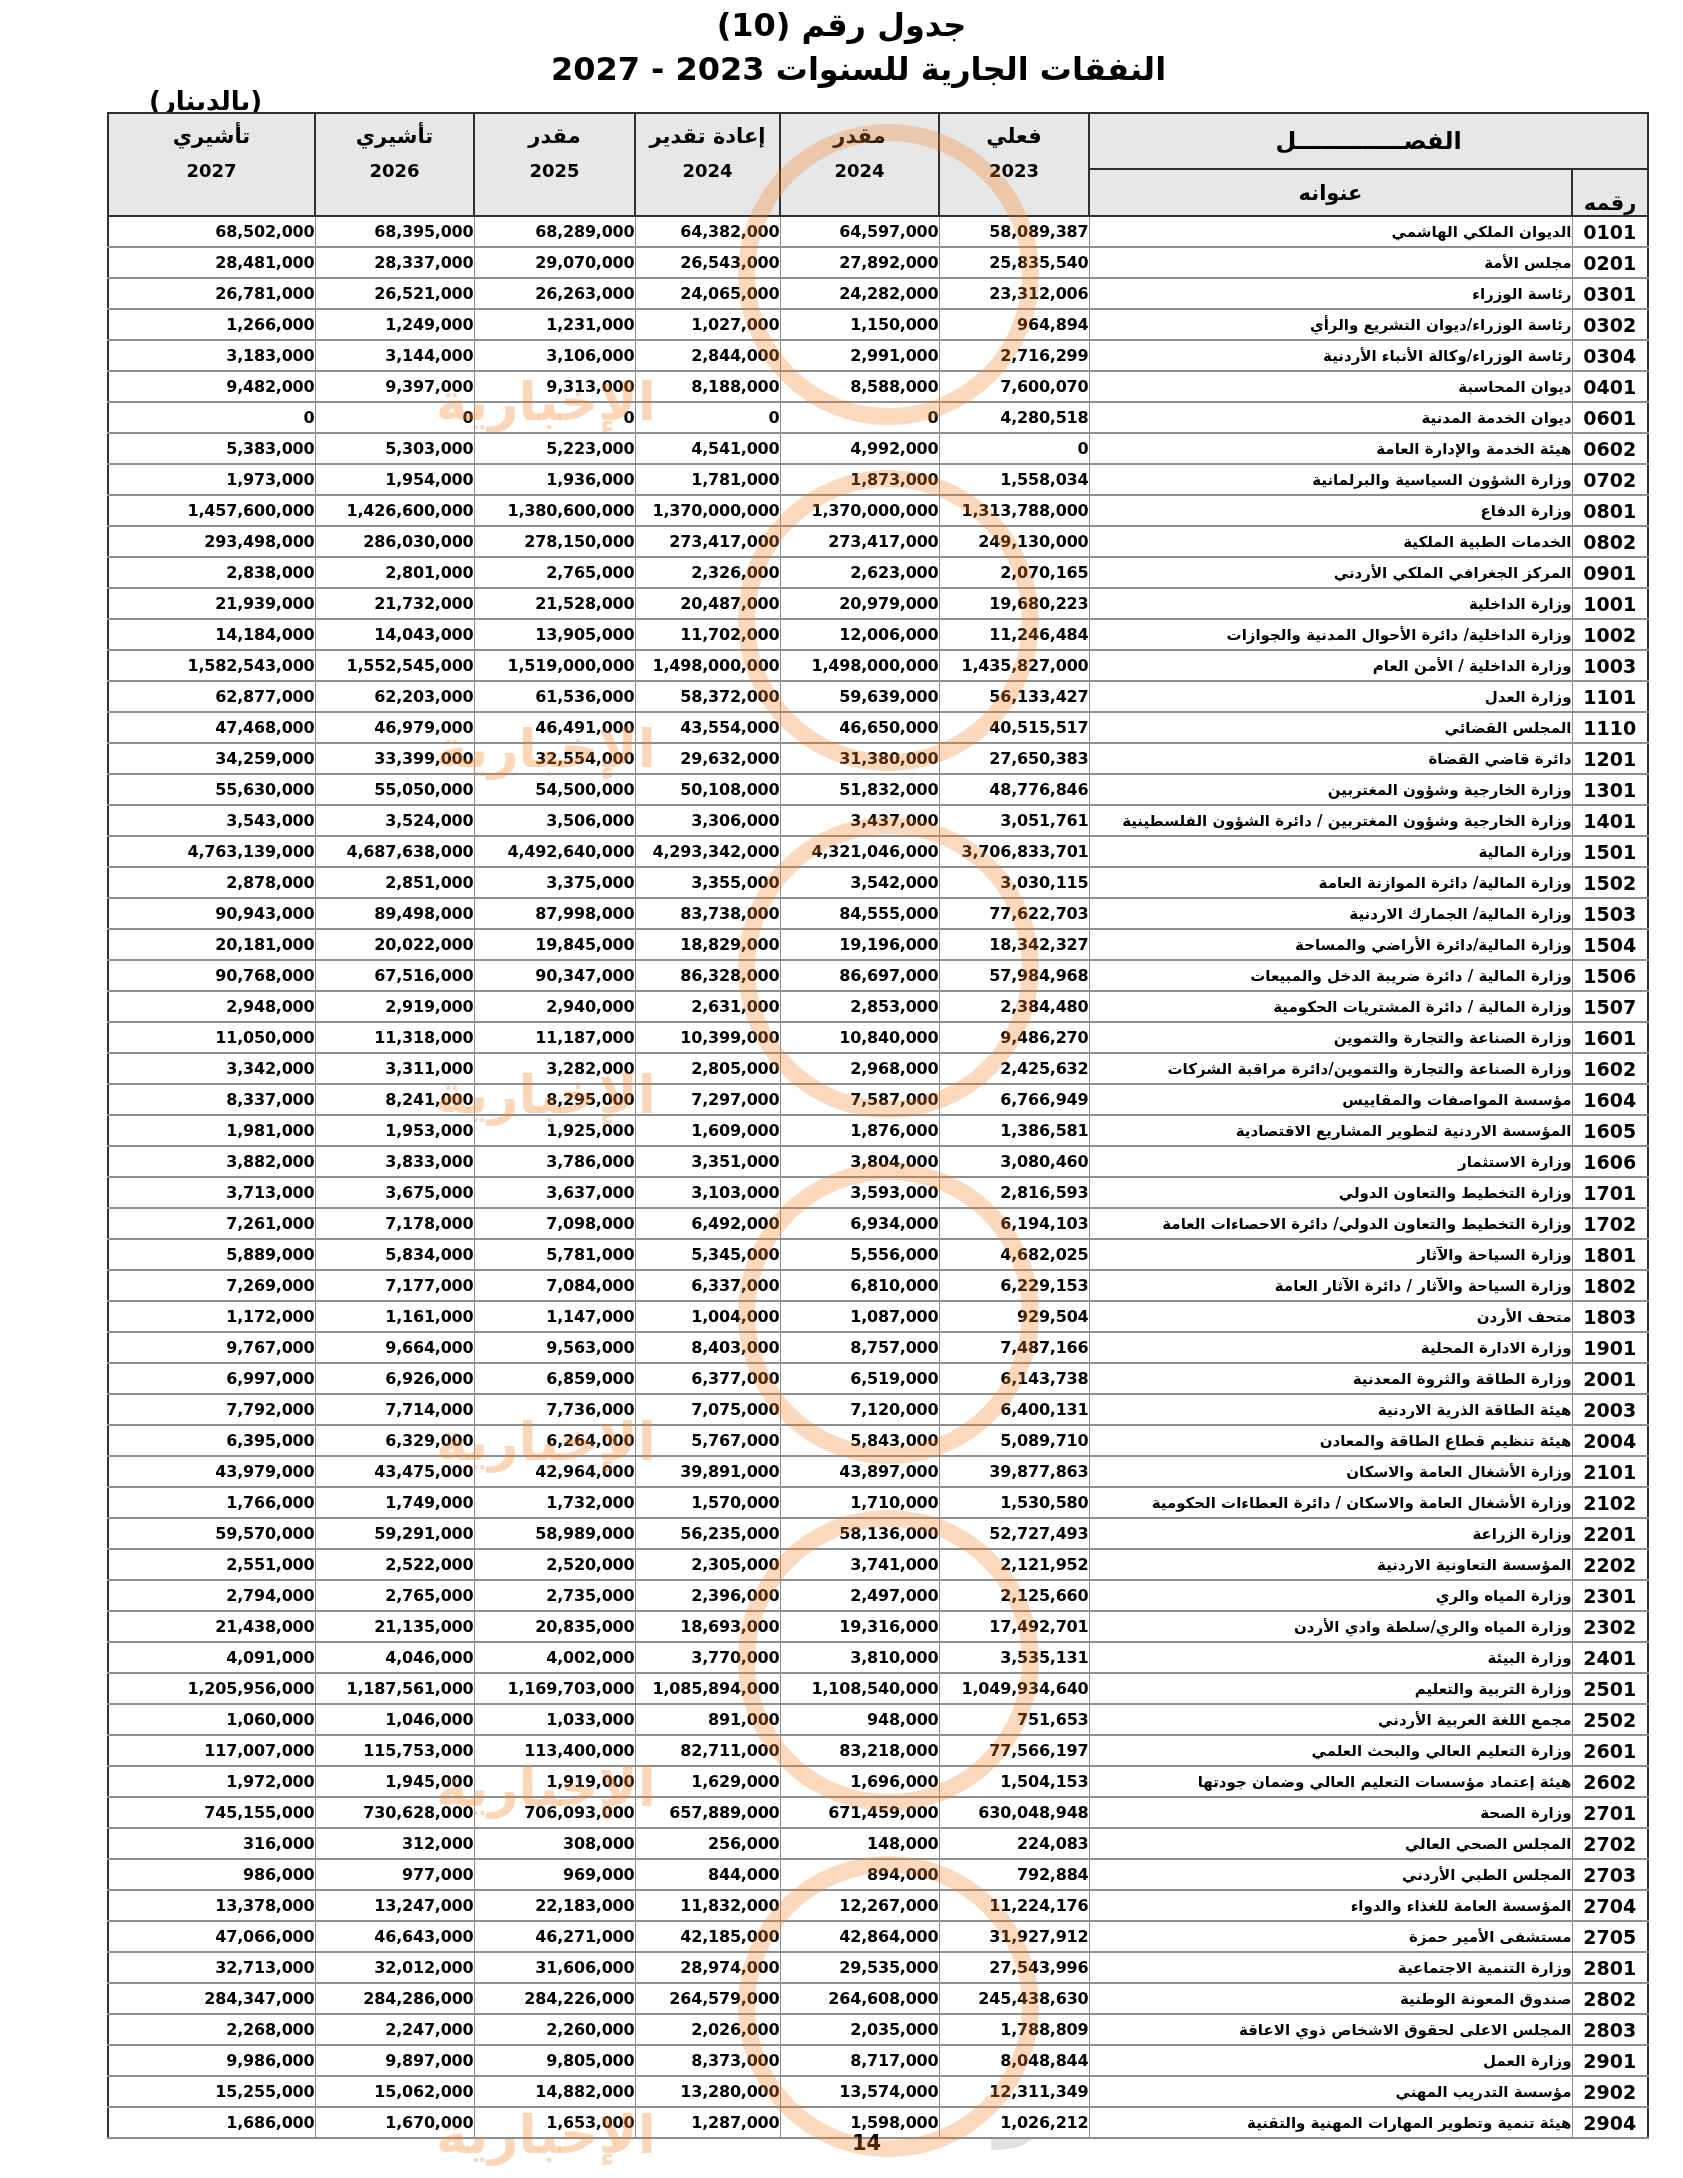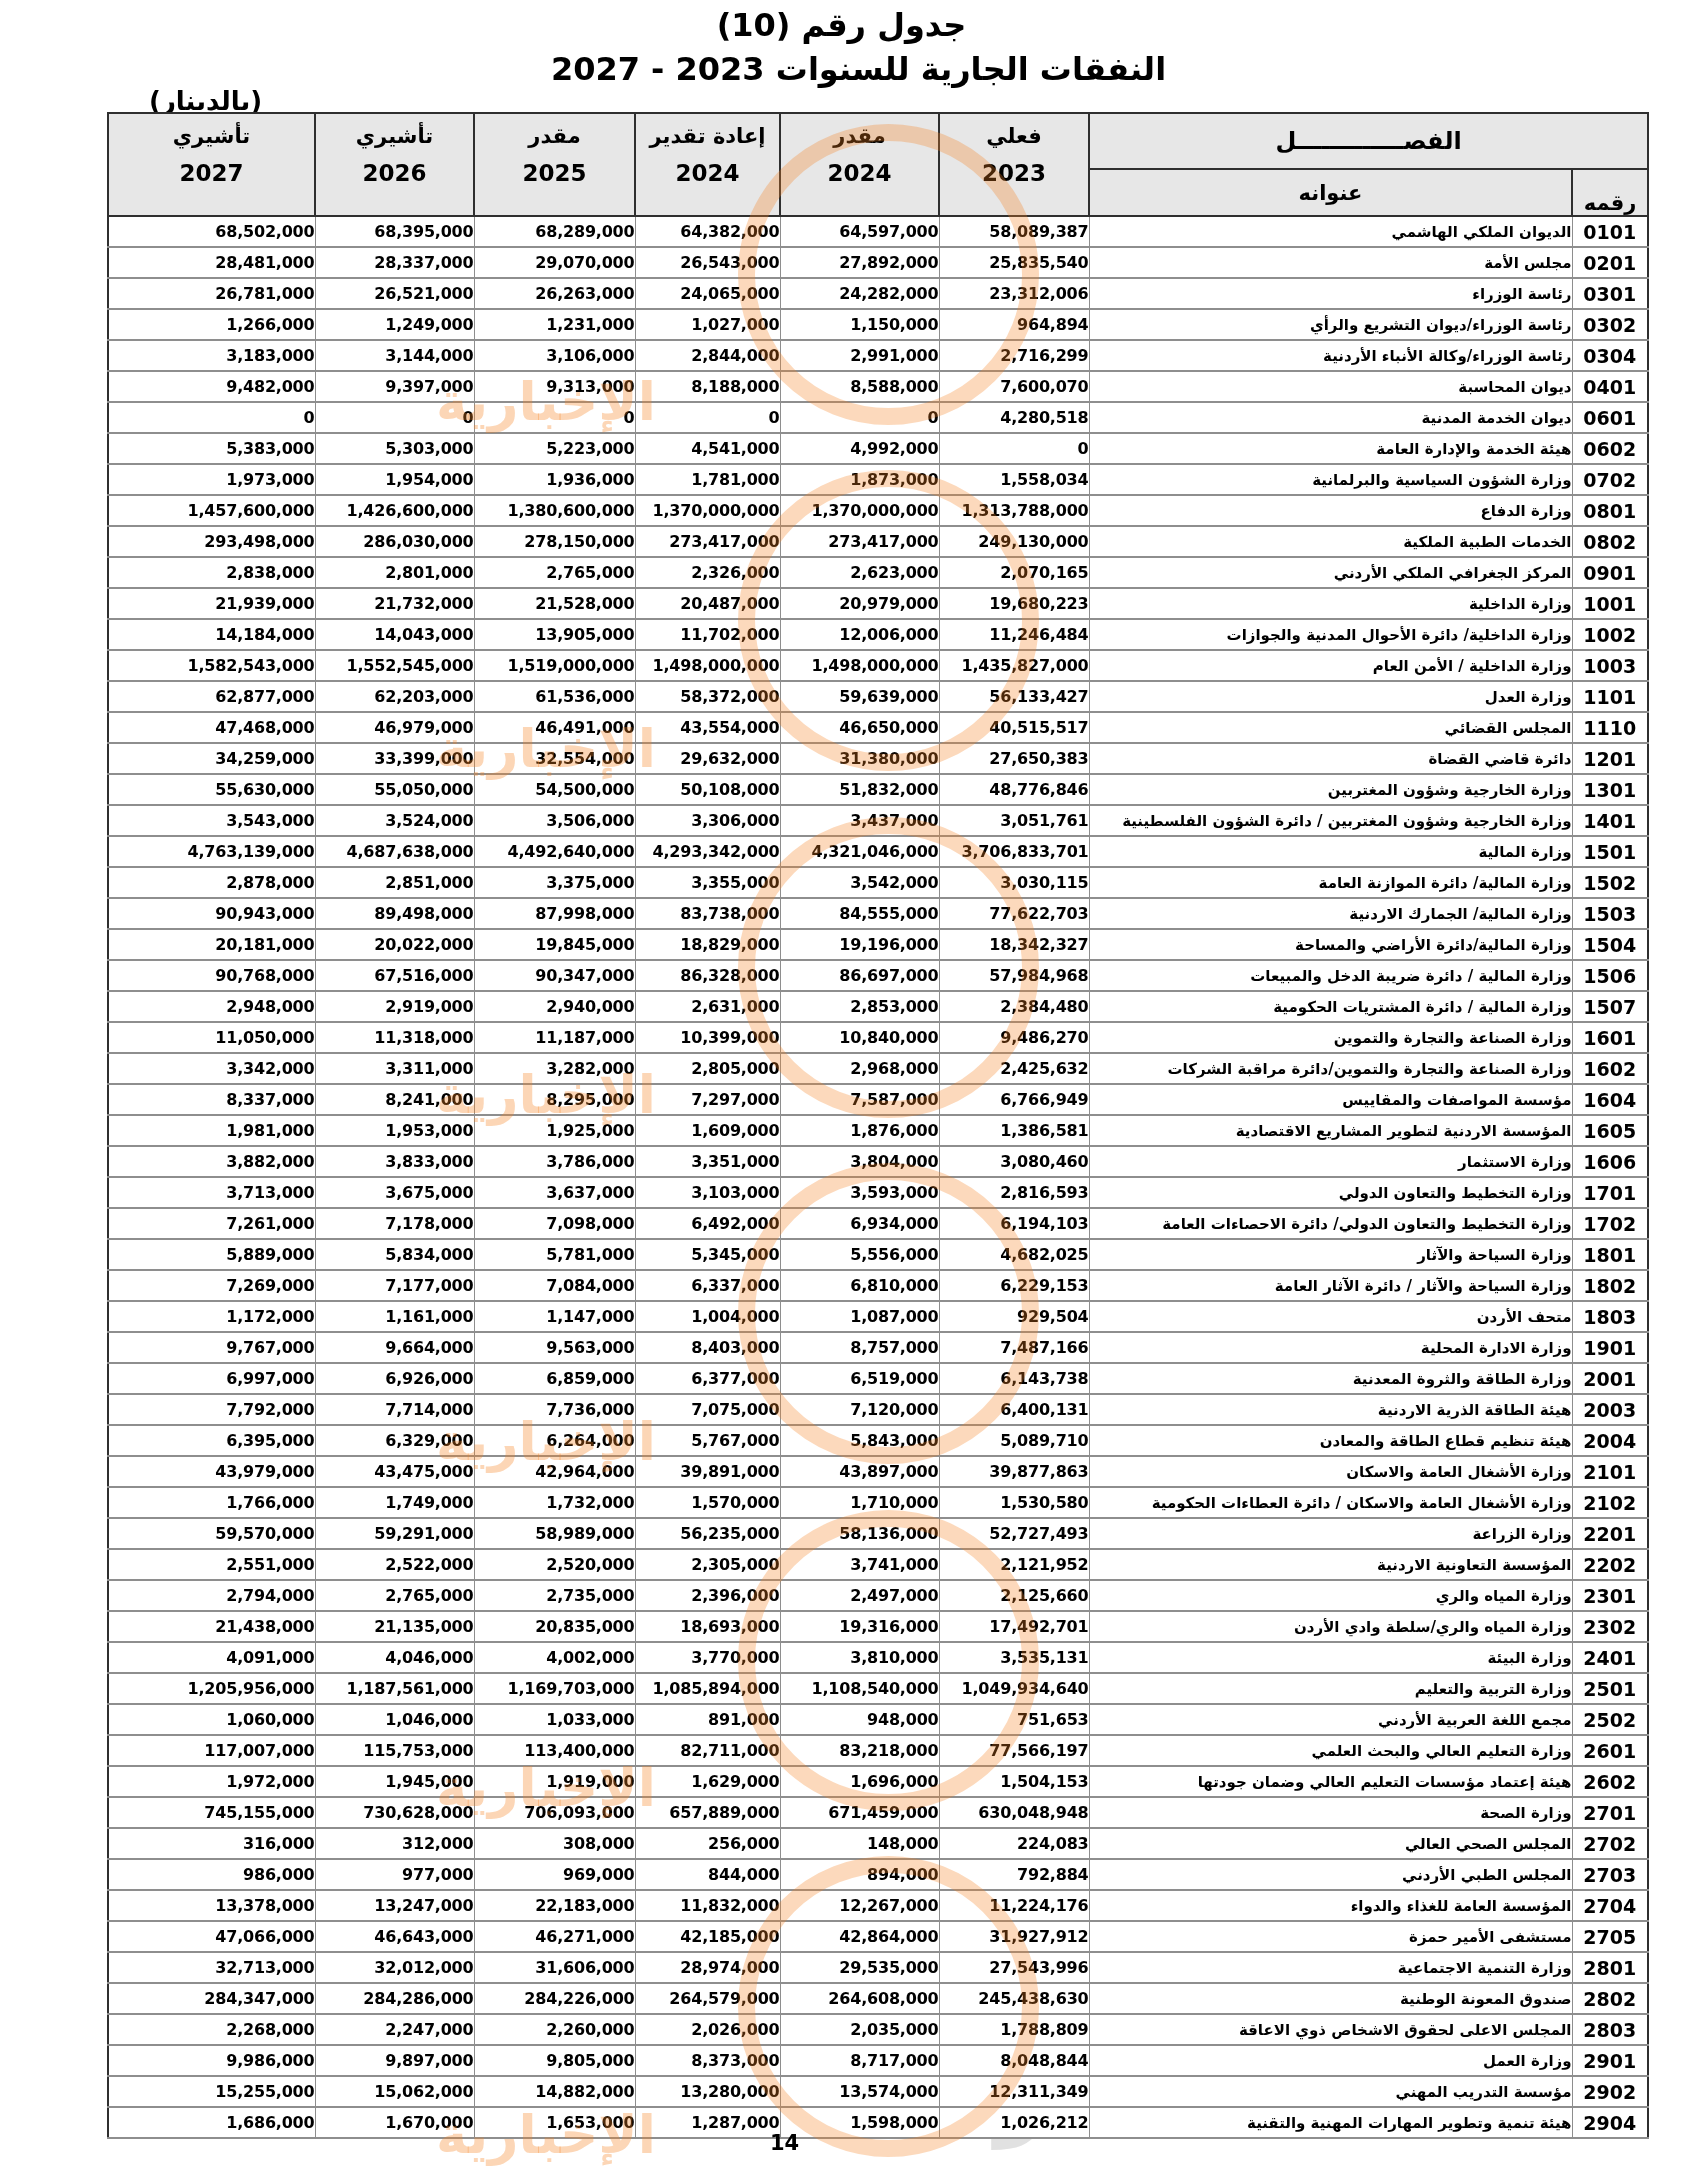--- a/index.html
+++ b/index.html
@@ -28,33 +28,33 @@
   }
   table.budget th {
     border:2px solid #2f2f2f; background:#e7e7e7; color:#000;
     font-weight:bold; padding:0;
   }
   th.chapter { height:54px; font-size:24px; text-align:center; }
   th.subhead { height:45px; font-size:21px; text-align:center; vertical-align:middle; }
   th.codehead { vertical-align:bottom; padding-bottom:4px; }
   th.year { height:99px; vertical-align:top; }
   th.year .ylabel { margin-top:10px; font-size:21px; text-align:center; }
-  th.year .ynum   { margin-top:12px; font-size:23px; text-align:center; }
+  th.year .ynum   { margin-top:12px; font-size:18px; text-align:center; }
   table.budget td {
     height:29px; padding:0; background:#ffffff; color:#000;
     border:1px solid #8e8e8e; border-bottom:2px solid #8e8e8e;
     font-weight:bold; white-space:nowrap; overflow:hidden; vertical-align:middle;
   }
   table.budget tbody tr:first-child td { border-top:2px solid #2f2f2f; }
   td.num  { font-size:16px; text-align:left;  padding-left:4px;  padding-right:12px; direction:ltr; text-align:right; letter-spacing:-0.2px; }
   td.name { font-size:15px; text-align:right; padding-right:6px; padding-left:4px; }
   td.code { font-size:19px; text-align:center; direction:ltr; }
   
   .page-number {
-    position:absolute; left:770px; top:2131px; width:69px; 
+    position:absolute; left:832px; top:2131px; width:69px; text-align:center;
     font-size:21px; font-weight:bold; color:#000;
   }
   
   .wm-layer { position:absolute; inset:0; pointer-events:none; }
   .wm-back  { z-index:0; }
   .wm-front { z-index:3; }
   .content  { position:absolute; inset:0; z-index:1; }
   .wm-disc {
     position:absolute; width:238px; height:238px; border-radius:50%;
     background:rgba(170,170,170,0.14);

